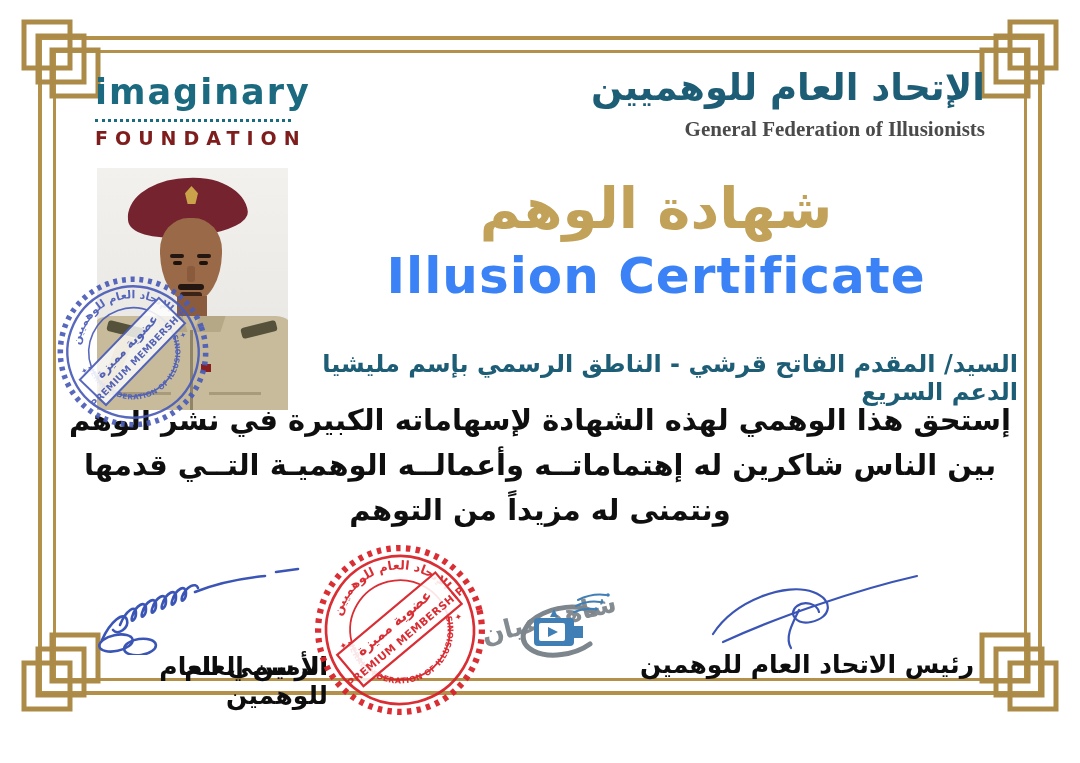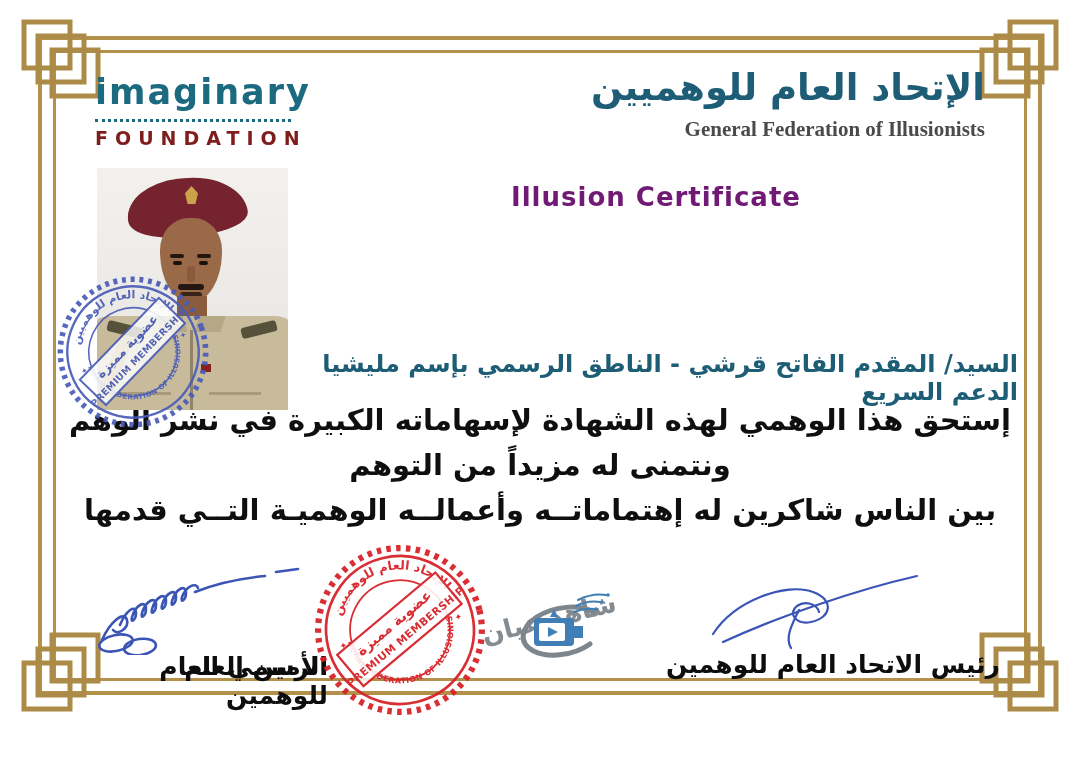--- a/index.html
+++ b/index.html
@@ -20,21 +20,21 @@
   .brand-logo{font-size:35px;font-weight:bold;color:#1b6a80;letter-spacing:2px;}
   .brand-dots{width:196px;border-bottom:3px dotted #1b6a80;margin:7px 0 5px 0;}
   .brand-sub{font-size:19px;font-weight:600;color:#7f1d1d;letter-spacing:7px;}
   .fed{position:absolute;right:95px;top:66px;text-align:right;}
   .fed-ar{font-size:37px;font-weight:bold;color:#1d5d75;direction:rtl;}
   .fed-en{font-size:21px;font-weight:bold;color:#4a4a4a;margin-top:8px;
           font-family:"Liberation Serif",serif;}
   
   .title-block{position:absolute;left:300px;right:68px;top:176px;text-align:center;}
   .title-ar{font-size:56px;font-weight:bold;color:#c2a158;direction:rtl;}
-  .title-en{font-size:26px;font-weight:bold;color:#701a75;margin-top:6px;letter-spacing:1px;}
+  .title-en{font-size:50px;font-weight:bold;color:#3b82f6;margin-top:6px;letter-spacing:1px;}
   
   .recipient{position:absolute;left:300px;right:62px;top:350px;
              font-size:24px;font-weight:bold;color:#1d5d75;direction:rtl;}
   .body-text{position:absolute;left:60px;right:60px;top:398px;text-align:center;
              font-size:29px;font-weight:bold;color:#0f0f0f;direction:rtl;line-height:1.55;}
   
   .photo{position:absolute;left:97px;top:168px;width:191px;height:242px;overflow:hidden;
          background:linear-gradient(#f2f1ee,#e6e4df);z-index:1;}
   .photo *{position:absolute;}
   .beret{left:30px;top:10px;width:120px;height:58px;background:#74232f;
@@ -68,21 +68,21 @@
   .stamp-blue{left:54px;top:273px;width:158px;height:158px;transform:rotate(-20deg);opacity:.92;}
   .stamp-red{left:311px;top:541px;width:178px;height:178px;transform:rotate(-14deg);opacity:.95;}
   
   .sig{position:absolute;z-index:2;}
   .sig-left{left:80px;top:560px;width:230px;height:95px;}
   .sig-right{left:695px;top:566px;width:235px;height:90px;}
   .label-left{position:absolute;left:100px;width:228px;top:652px;text-align:right;z-index:2;
               font-size:25px;font-weight:bold;color:#0d0d0d;direction:rtl;}
   .label-left2{position:absolute;left:88px;width:240px;top:652px;text-align:right;z-index:2;
                font-size:25px;font-weight:bold;color:#0d0d0d;direction:rtl;}
-  .label-right{position:absolute;left:640px;width:360px;top:650px;text-align:right;
+  .label-right{position:absolute;left:640px;width:360px;top:650px;text-align:left;
                font-size:25px;font-weight:bold;color:#0d0d0d;direction:rtl;}
   .eyewitness{position:absolute;left:478px;top:582px;width:150px;text-align:center;z-index:2;}
   .ew-word{font-size:21px;font-weight:bold;color:#3a434b;margin-top:-10px;letter-spacing:.5px;}
 </style>
 </head>
 <body>
 
 <div id="canvas">
 
   <div class="frame-outer"></div>
@@ -159,29 +159,30 @@
         <i style="background:#c03a2b"></i>
           <i style="background:#e8e2d2"></i>
           <i style="background:#2c7a3f"></i>
           <i style="background:#101010"></i>
           <i style="background:#8a1d1d"></i>
       </span>
     </div>
   </div>
 
   <div class="title-block">
+    <div class="title-ar">شهادة الوهم</div>
     <div class="title-en">Illusion Certificate</div>
   </div>
 
   <div class="recipient">السيد/ المقدم الفاتح قرشي - الناطق الرسمي بإسم مليشيا الدعم السريع</div>
 
   <div class="body-text">
     <div>إستحق هذا الوهمي لهذه الشهادة لإسهاماته الكبيرة في نشر الوهم</div>
+    <div>بين الناس شاكرين له إهتماماتــه وأعمالــه الوهميـة التــي  قدمها</div>
     <div>ونتمنى له مزيداً من التوهم</div>
-    <div>بين الناس شاكرين له إهتماماتــه وأعمالــه الوهميـة التــي  قدمها</div>
   </div>
 
   <svg class="stamp stamp-blue" viewBox="0 0 200 200">
     <g stroke="#4a5cb8" fill="none">
       <circle cx="100" cy="100" r="92" stroke-width="7" stroke-dasharray="5 6"></circle>
       <circle cx="100" cy="100" r="83" stroke-width="3"></circle>
       <circle cx="100" cy="100" r="56" stroke-width="2"></circle>
     </g>
     <path id="bTop" d="M 32,100 A 68,68 0 0 1 168,100" fill="none"></path>
     <path id="bBot" d="M 40,100 A 60,60 0 0 0 160,100" fill="none"></path>

